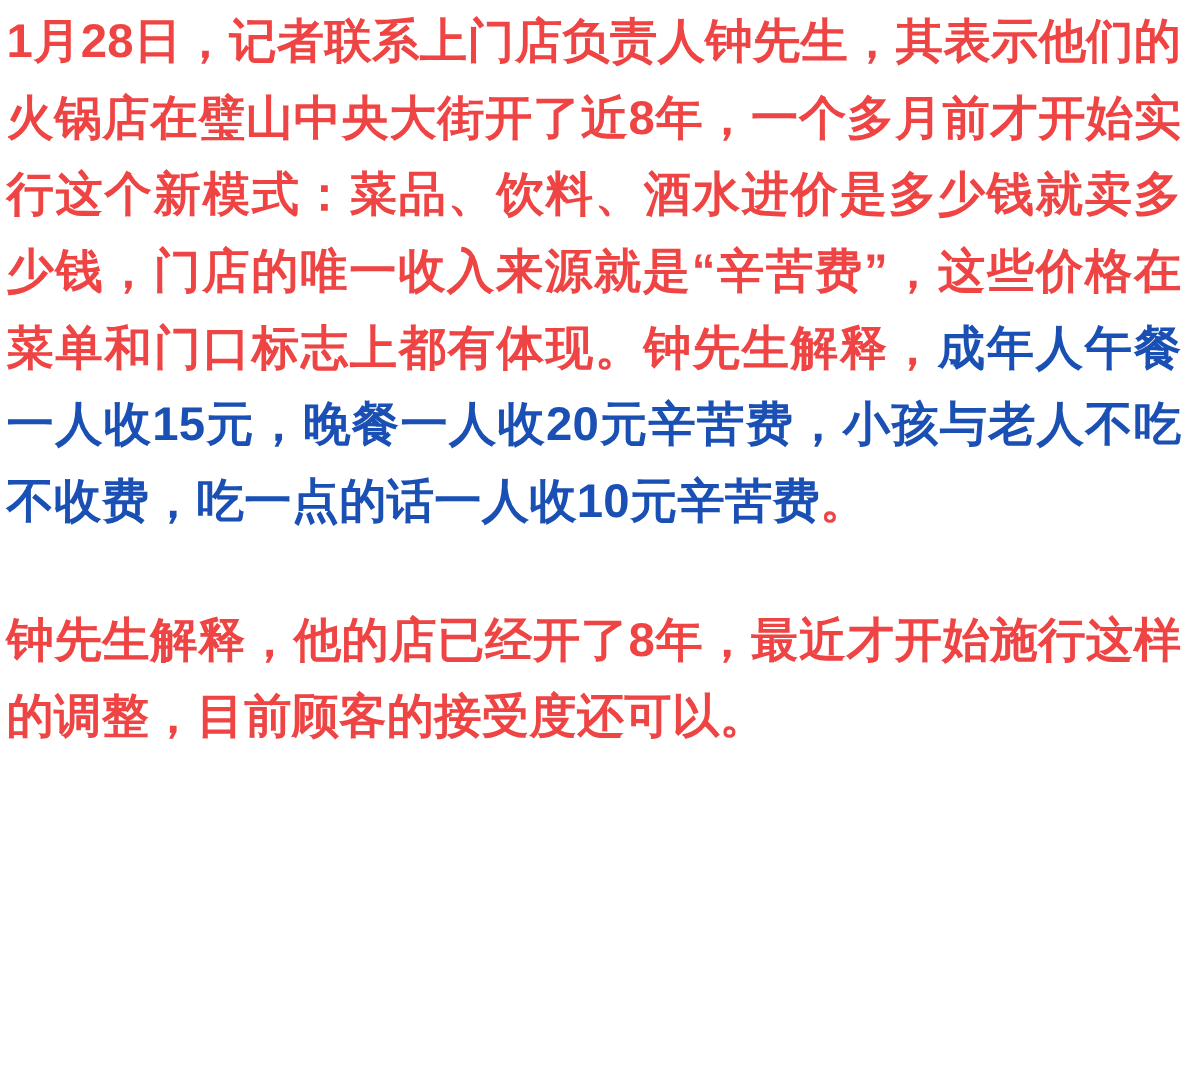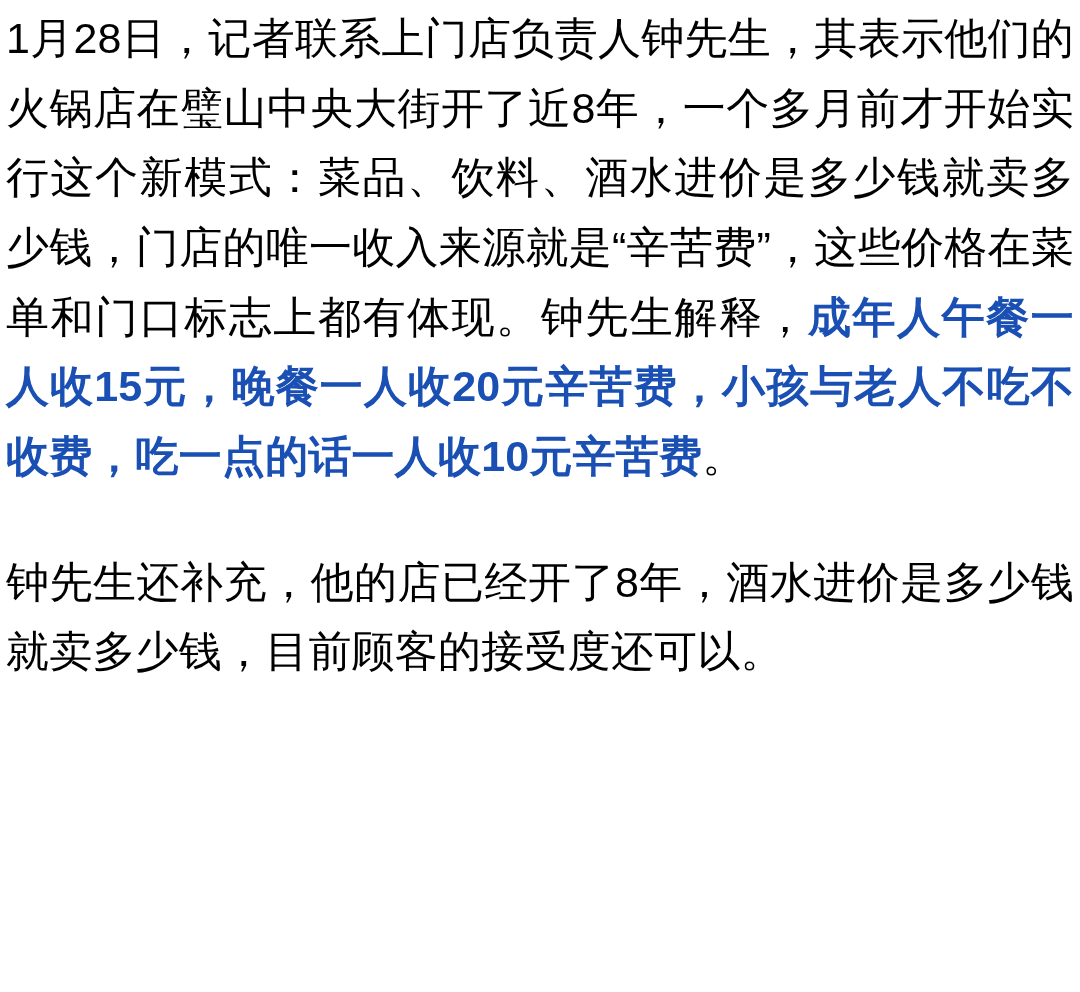--- a/index.html
+++ b/index.html
@@ -28,27 +28,27 @@
     margin: 0;
   }
   .para + .para {
     margin-top: 56px;
   }
   .hl {
     color: #1a4fb4;
     font-weight: bold;
   }
   .plain {
-    color: #000000;
-    font-weight: normal;
+    color: #ef4444;
+    font-weight: bold;
   }
 </style>
 </head>
 <body>
 
 <div class="article">
   <p class="para">
     <span class="plain">1月28日，记者联系上门店负责人钟先生，其表示他们的火锅店在璧山中央大街开了近8年，一个多月前才开始实行这个新模式：菜品、饮料、酒水进价是多少钱就卖多少钱，门店的唯一收入来源就是“辛苦费”，这些价格在菜单和门口标志上都有体现。钟先生解释，</span><span class="hl">成年人午餐一人收15元，晚餐一人收20元辛苦费，小孩与老人不吃不收费，吃一点的话一人收10元辛苦费</span><span class="plain">。</span>
   </p>
   <p class="para">
-    <span class="plain">钟先生还补充，他的店已经开了8年，酒水进价是多少钱就卖多少钱，目前顾客的接受度还可以。</span>
+    <span class="plain">钟先生解释，他的店已经开了8年，最近才开始施行这样的调整，目前顾客的接受度还可以。</span>
   </p>
 </div>
 
 </body></html>

